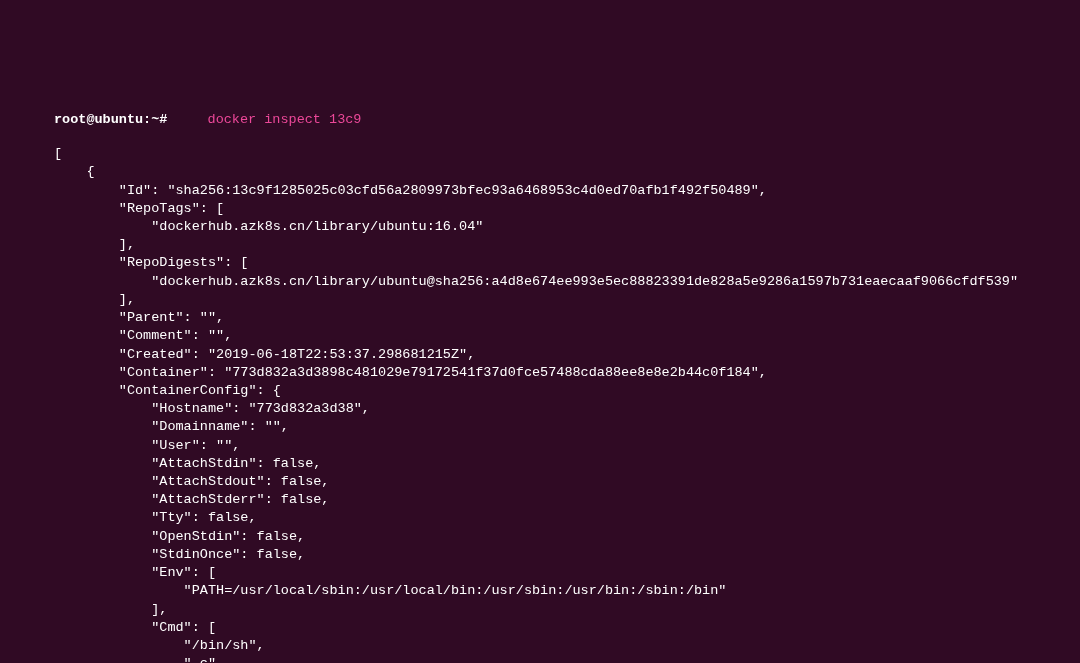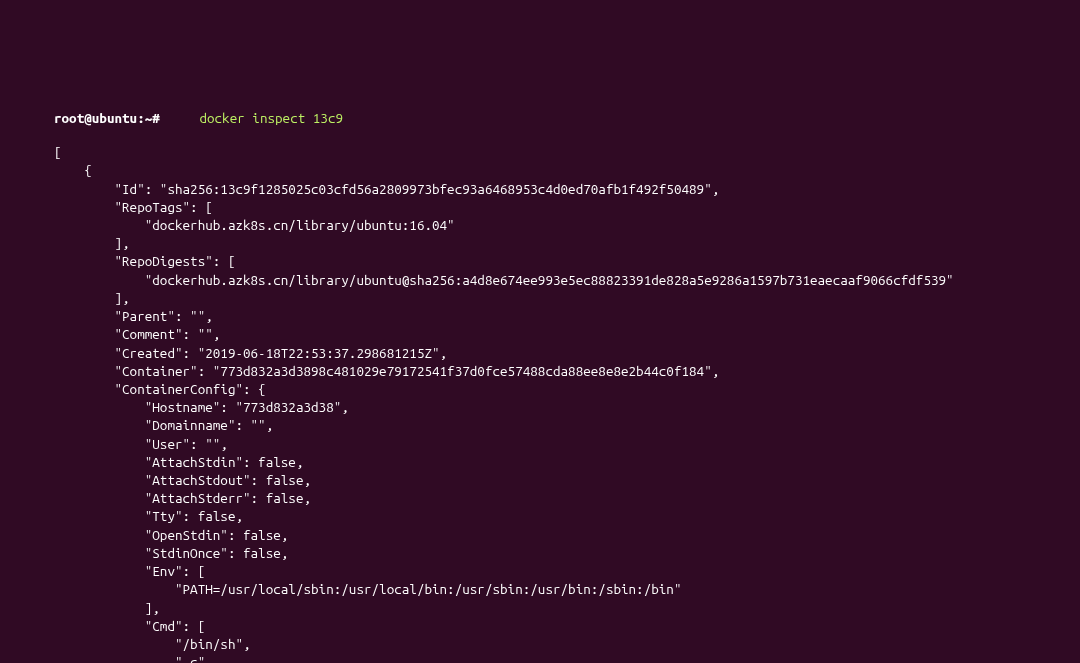--- a/index.html
+++ b/index.html
@@ -1,37 +1,38 @@
 <!DOCTYPE html>
 <html><head>
   <meta charset="utf-8">
   <style>
     * {
       margin: 16px;
       padding: 0;
       box-sizing: border-box;
+      font-family: Liberation Mono, monospace;
     }
     body {
       background-color: #300a24;
       color: #ffffff;
       font-family: "Ubuntu Mono", "DejaVu Sans Mono", Consolas, monospace;
       font-size: 13.5px;
       line-height: 1.35;
       padding: 4px 6px;
       white-space: pre;
       overflow-x: auto;
       width: 1080px;
       height: 663px;
     }
     .prompt-user {
       color: #ffffff;
       font-weight: bold;
     }
     .cmd {
-      color: #bef264;
+      color: #ec4899;
     }
     .output {
       color: #ffffff;
     }
   </style>
 </head>
 <body>
 
 
 

